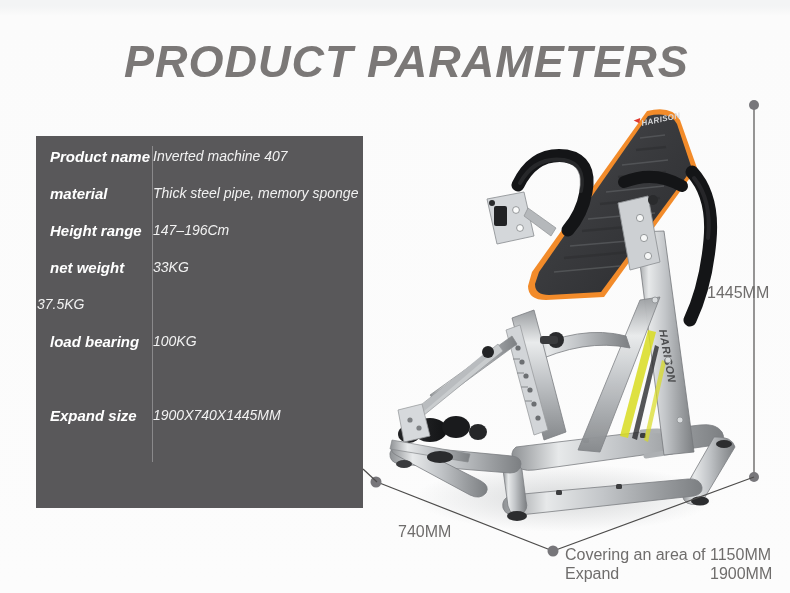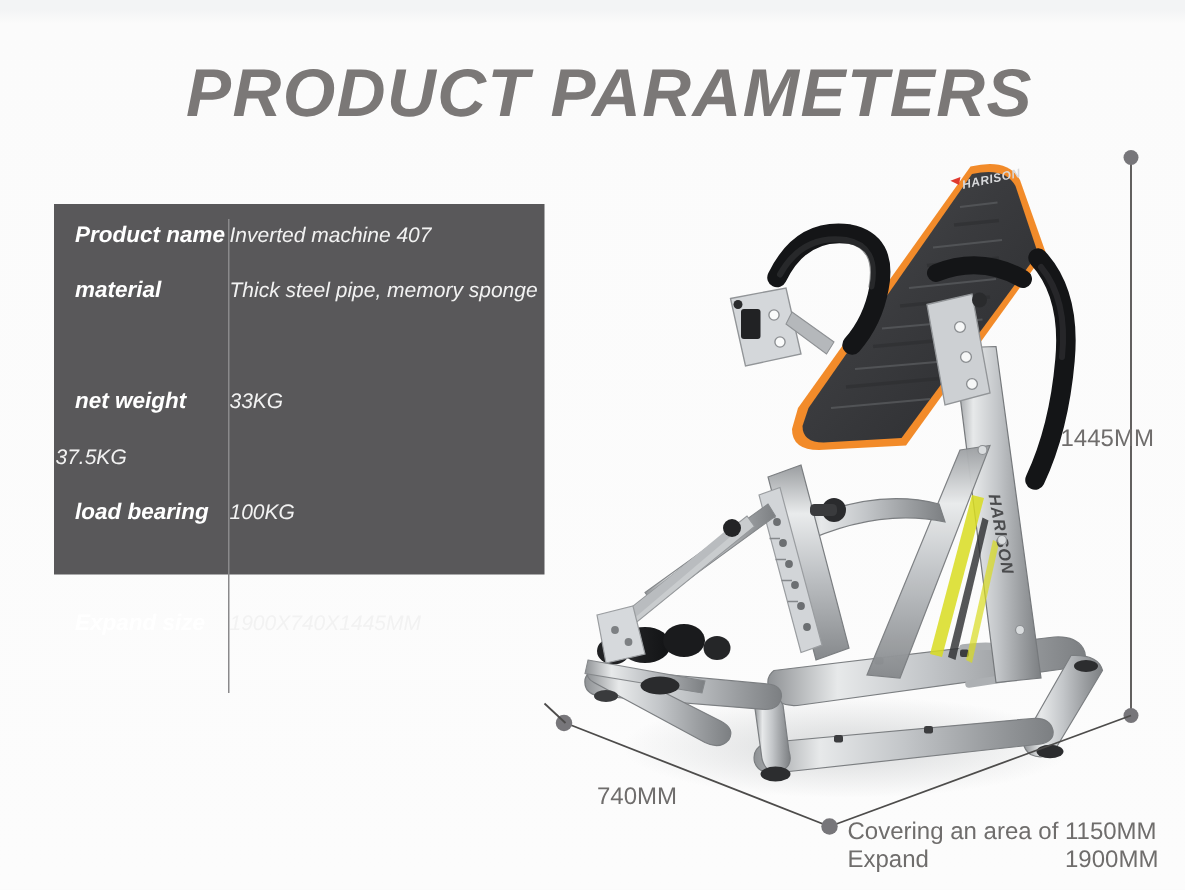--- a/index.html
+++ b/index.html
@@ -19,21 +19,21 @@
     font-size:45px;line-height:52px;
     font-style:italic;font-weight:bold;
     letter-spacing:1px;
     color:#7b7877;
     white-space:nowrap;
   }
 
   
   #spec-panel{
     position:absolute;left:36px;top:136px;
-    width:327px;height:247px;
+    width:327px;height:372px;
     background:#59585a;
   }
   #spec-panel .divider{
     position:absolute;left:116px;top:10px;
     width:1px;height:316px;background:#8a898b;
   }
   .spec-row{
     position:absolute;left:0;width:327px;height:36px;
     display:flex;align-items:center;
   }
@@ -257,20 +257,24 @@
     <div class="divider"></div>
 
     <div class="spec-row" style="top:2px">
       <div class="spec-key">Product name</div>
       <div class="spec-val">Inverted machine 407</div>
     </div>
     <div class="spec-row" style="top:39px">
       <div class="spec-key">material</div>
       <div class="spec-val">Thick steel pipe, memory sponge</div>
     </div>
+    <div class="spec-row" style="top:76px">
+      <div class="spec-key">Height range</div>
+      <div class="spec-val">147–196Cm</div>
+    </div>
     <div class="spec-row" style="top:113px">
       <div class="spec-key">net weight</div>
       <div class="spec-val">33KG</div>
     </div>
     <div class="spec-row" style="top:150px">
       <div class="spec-val">37.5KG</div>
     </div>
     <div class="spec-row" style="top:187px">
       <div class="spec-key">load bearing</div>
       <div class="spec-val">100KG</div>

